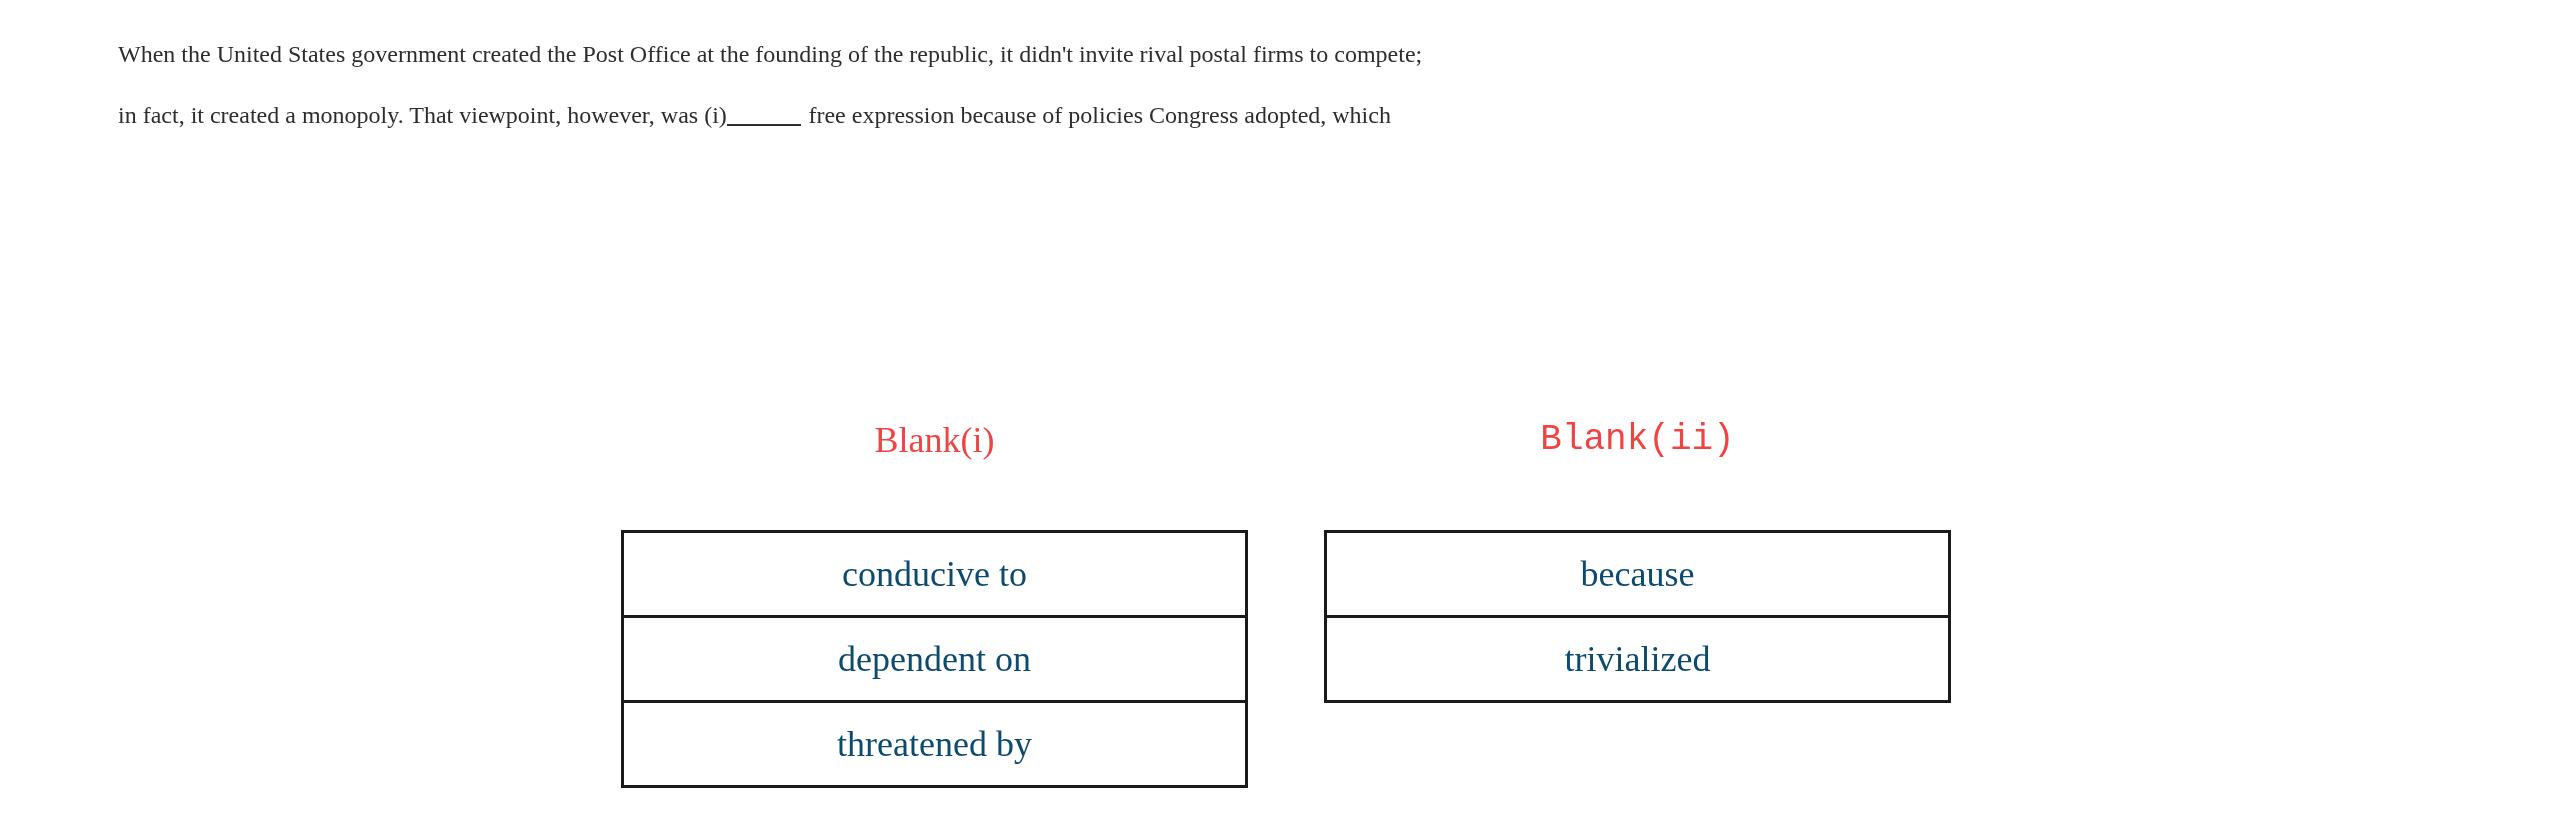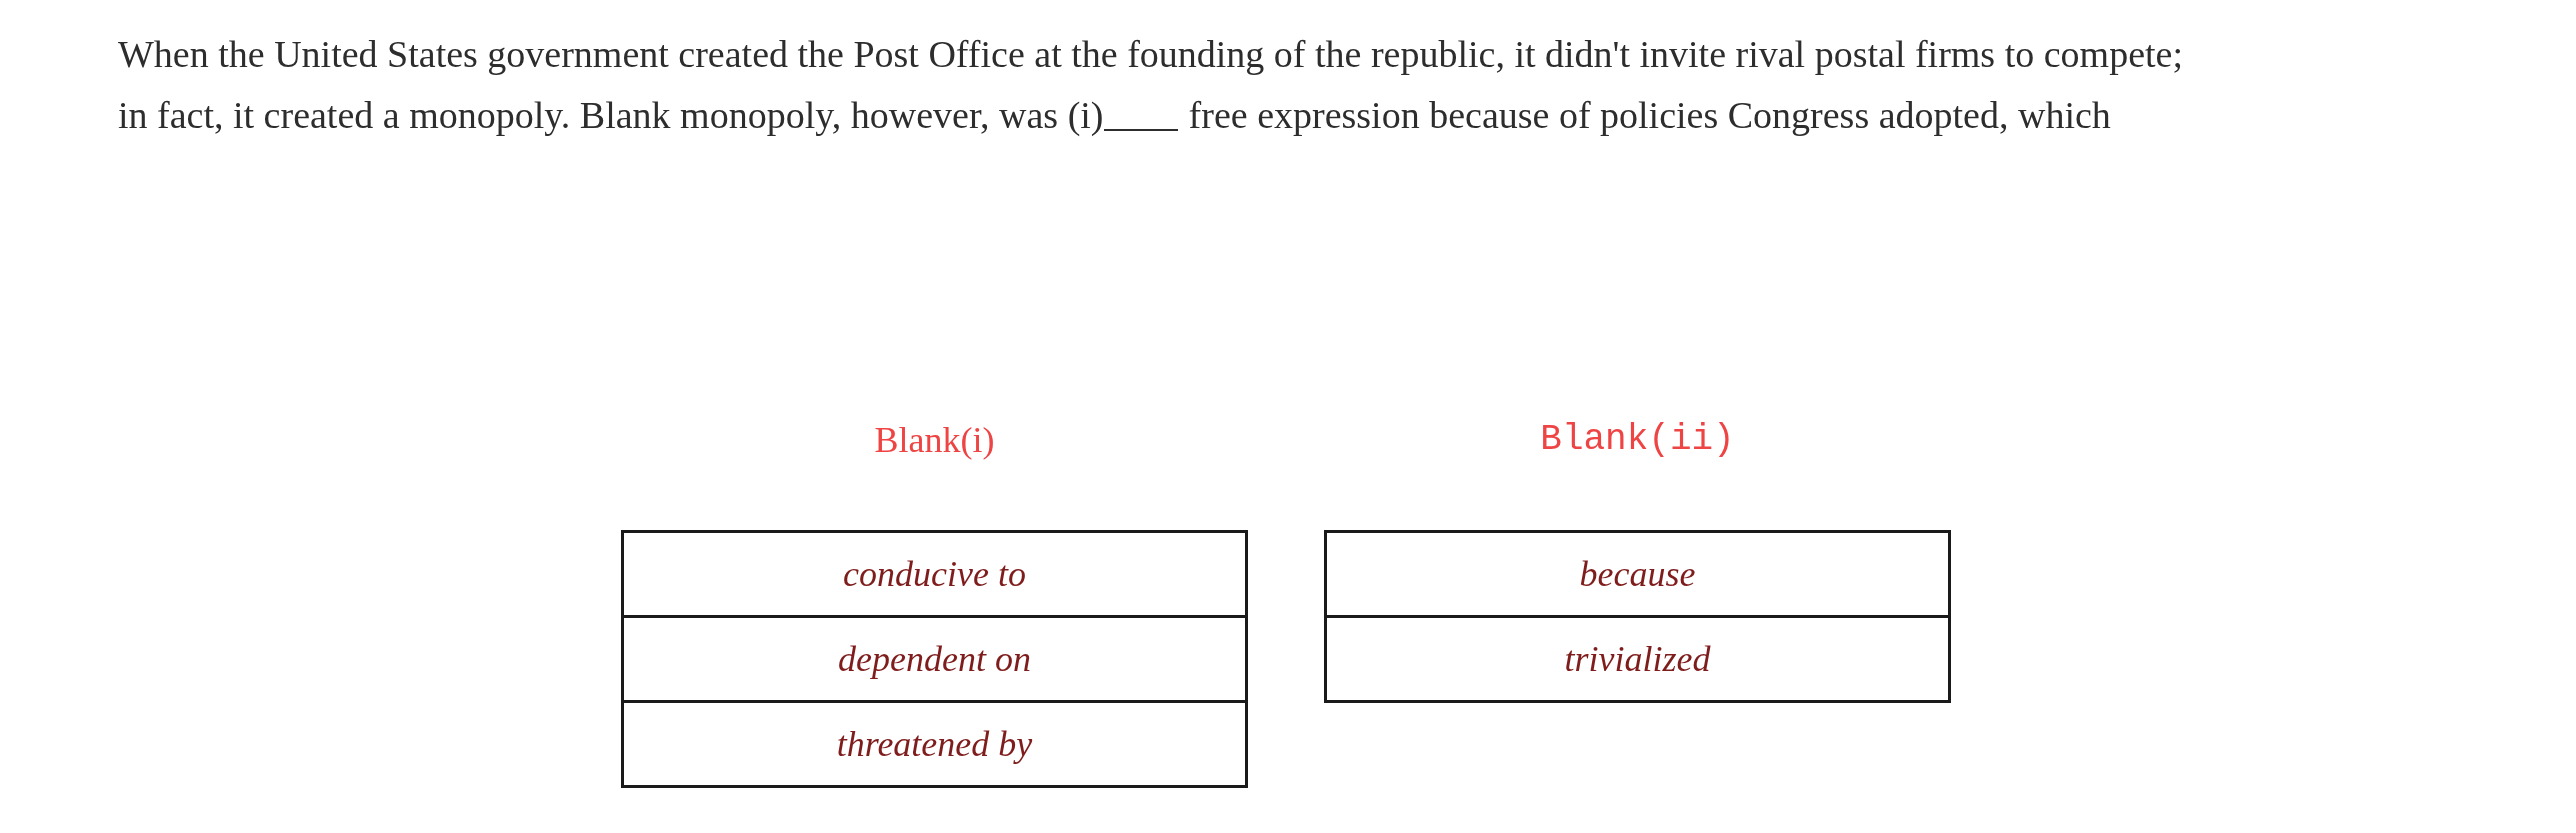--- a/index.html
+++ b/index.html
@@ -15,21 +15,21 @@
     font-family: "Liberation Serif", "DejaVu Serif", serif;
     color: #2d2d2d;
     overflow: hidden;
   }
 
   .passage {
     position: absolute;
     left: 118px;
     top: 24px;
     width: 2345px;
-    font-size: 38px;
+    font-size: 24px;
     line-height: 61px;
     color: #2d2d2d;
     text-align: left;
     white-space: normal;
   }
   .passage .line {
     display: block;
     white-space: nowrap;
   }
   .blank-rule {
@@ -72,36 +72,35 @@
   #table-blank-ii { left: 1324px; }
 
   .option-table tr { height: 82px; }
   .option-table tr + tr { border-top: 3.2px solid #1a1a1a; }
 
   .option-cell {
     height: 82px;
     text-align: center;
     vertical-align: middle;
     font-size: 36px;
-    color: #7f1d1d;
+    color: #0c4a6e;
     padding: 0 8px;
     white-space: nowrap;
     cursor: pointer;
-    font-style: italic;
   }
 </style>
 </head>
 <body>
 
 <div class="passage">
   <span class="line">
     <span>When the United States government created the Post Office at the founding of the republic, it didn't invite rival postal firms to compete;</span>
   </span>
   <span class="line">
-    <span>in fact, it created a monopoly. Blank monopoly, however, was (i)</span><span class="blank-rule"></span><span> free expression because of policies Congress adopted, which</span>
+    <span>in fact, it created a monopoly. That viewpoint, however, was (i)</span><span class="blank-rule"></span><span> free expression because of policies Congress adopted, which</span>
   </span>
 </div>
 
 <div class="choices-area">
 
   <div class="col-header" id="header-blank-i">Blank(i)</div>
 
   <div class="col-header" id="header-blank-ii">Blank(ii)</div>
 
   <table class="option-table" id="table-blank-i">

